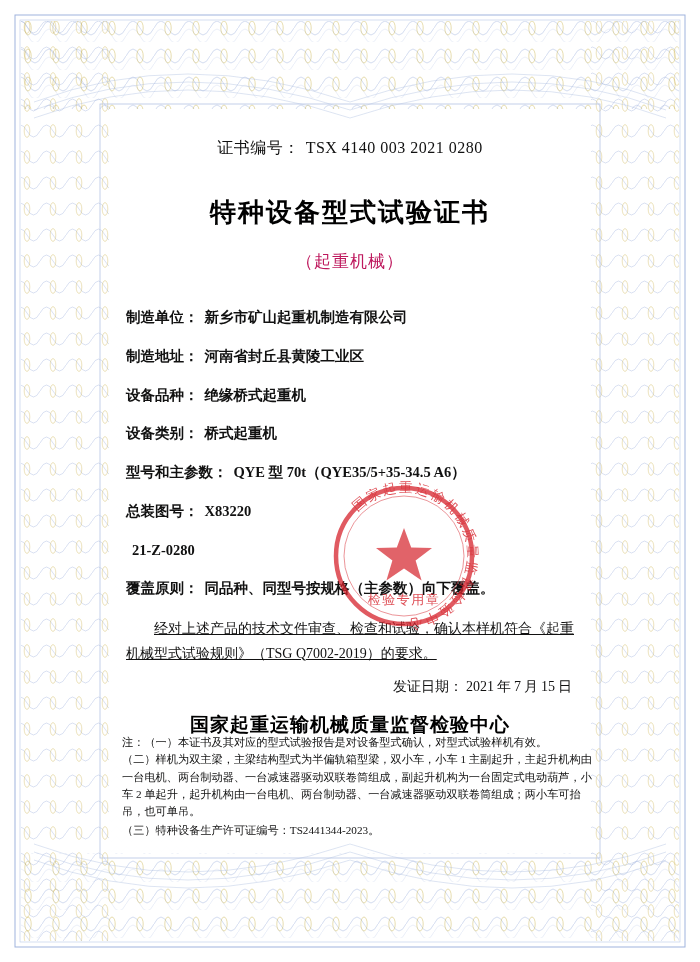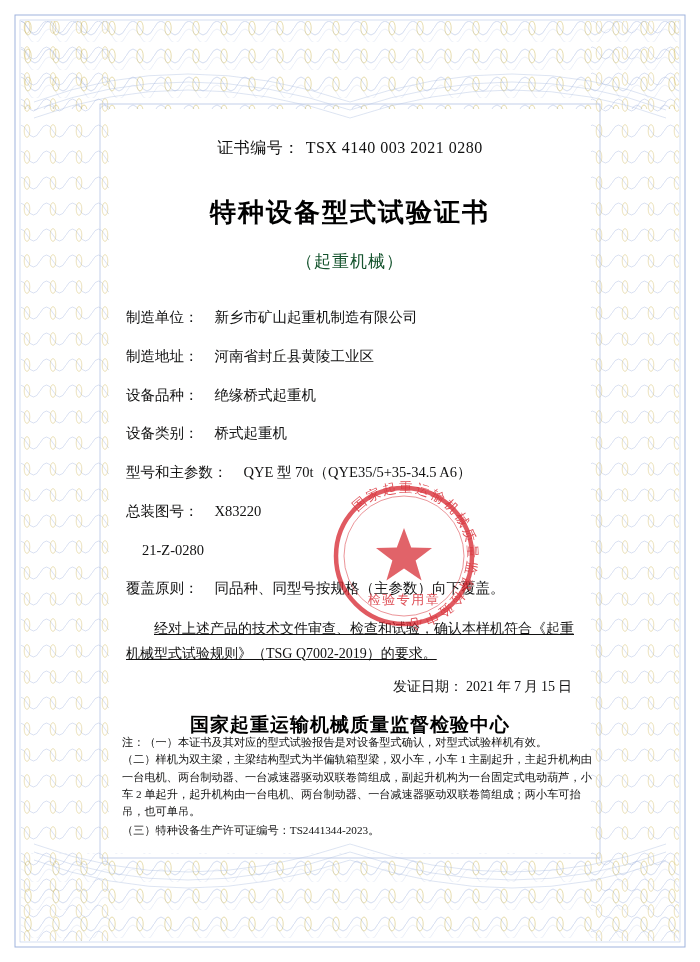--- a/index.html
+++ b/index.html
@@ -35,34 +35,35 @@
     font-weight:bold;
     letter-spacing:2px;
     margin-top:36px;
     color:#000;
   }
   .subtitle{
     text-align:center;
     font-size:17px;
     margin-top:20px;
     letter-spacing:1px;
-    color:#14532d;
+    color:#be185d;
   }
 
   .fields{margin-top:34px;padding-left:22px;padding-right:10px;}
   .field{
     display:flex;
     align-items:flex-start;
     font-size:14.5px;
     line-height:1.5;
     margin-bottom:17px;
     color:#111;
+    font-weight:bold;
   }
   .field .f-label{white-space:nowrap;}
-  .field .f-value{margin-left:16px;}
+  .field .f-value{margin-left:6px;}
 
   .paragraph{
     margin-top:14px;
     padding-left:22px;padding-right:14px;
     font-size:14px;
     line-height:1.75;
     text-indent:2em;
     color:#111;
     text-decoration:underline;
   }

